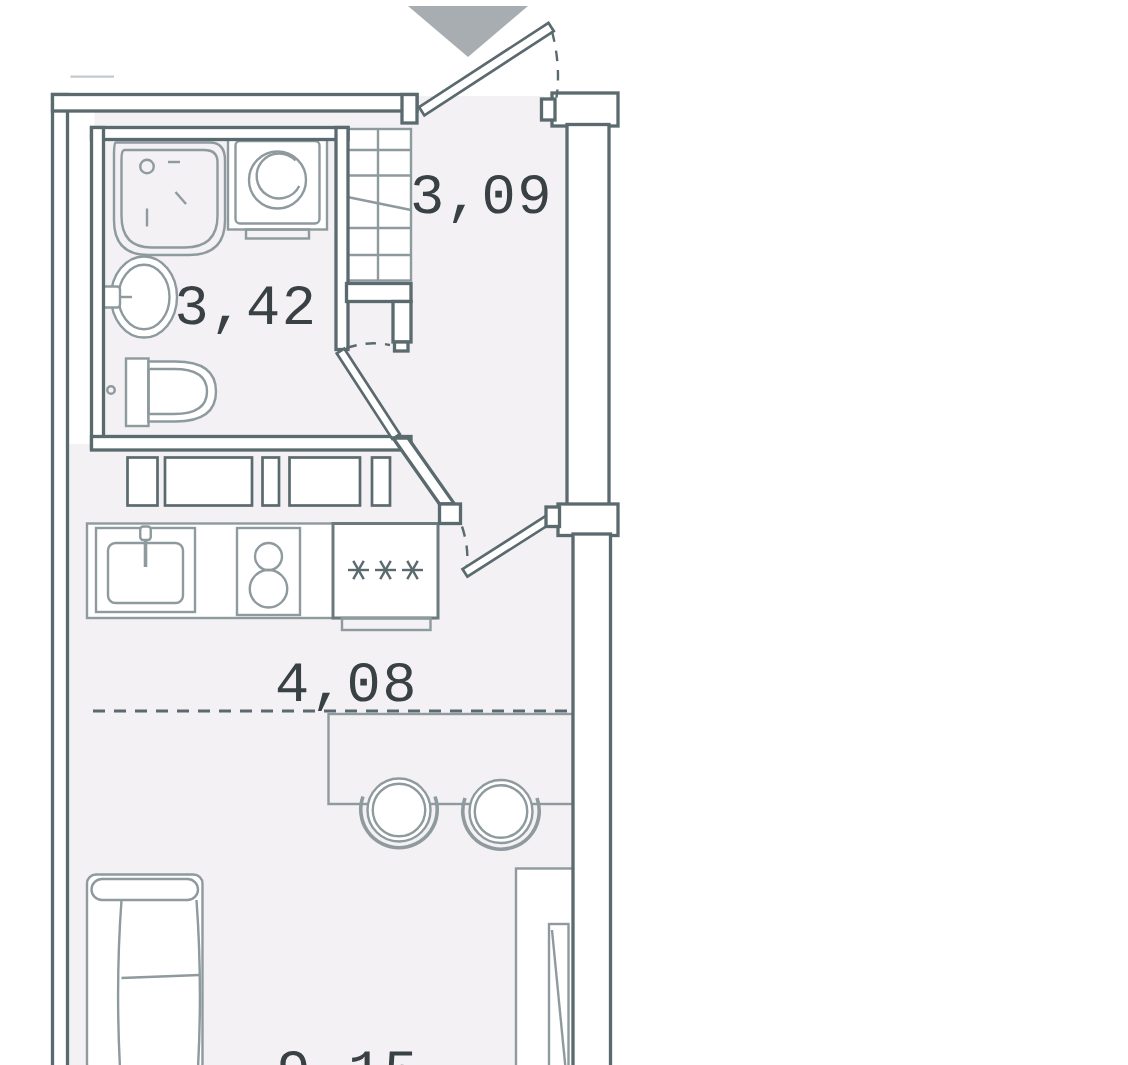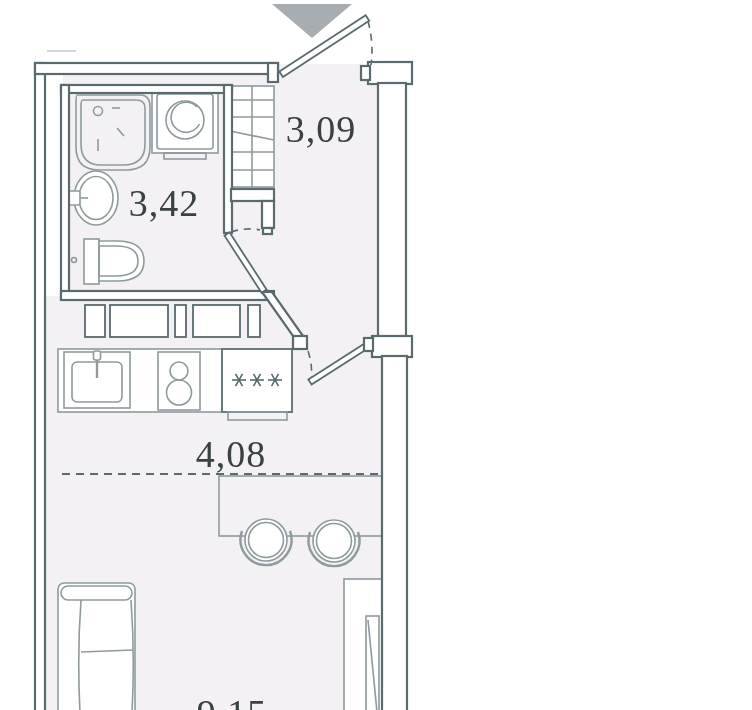--- a/index.html
+++ b/index.html
@@ -7,21 +7,21 @@
     --floor:#f3f1f4;
     --wall:#5a6a6f;
     --fixture:#8e9a9e;
     --text:#394145;
     --triangle:#a8adb2;
   }
   html,body{margin:0;padding:0;background:var(--background);}
   .canvas{
     position:relative;width:632px;height:710px;overflow:hidden;
     background:var(--background);
-    font-family:Liberation Serif, serif;
+    font-family:Liberation Mono, monospace;
     padding-left:31px;
   }
   svg{position:absolute;left:0;top:0;}
   .floor{fill:var(--floor);stroke:none;}
   .cav{fill:#ffffff;stroke:none;}
   .wall{fill:#ffffff;stroke:var(--wall);stroke-width:2.2;stroke-linejoin:miter;}
   .vent{fill:#ffffff;stroke:var(--wall);stroke-width:1.8;}
   .fx{fill:none;stroke:var(--fixture);stroke-width:1.6;}
   .fxf{fill:#ffffff;stroke:var(--fixture);stroke-width:1.6;}
   .leaf{fill:#ffffff;stroke:var(--wall);stroke-width:1.8;}

